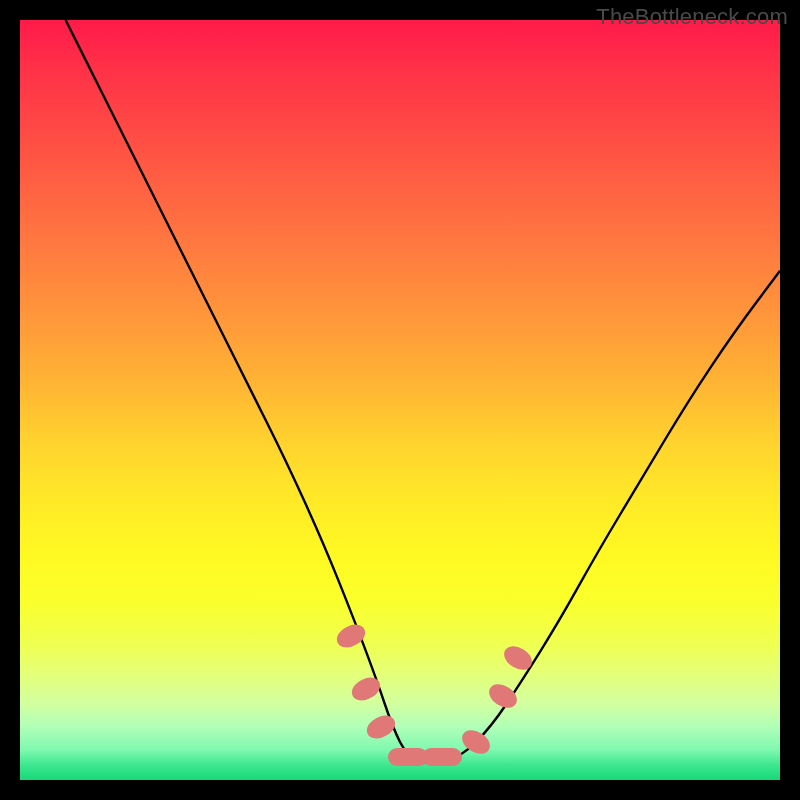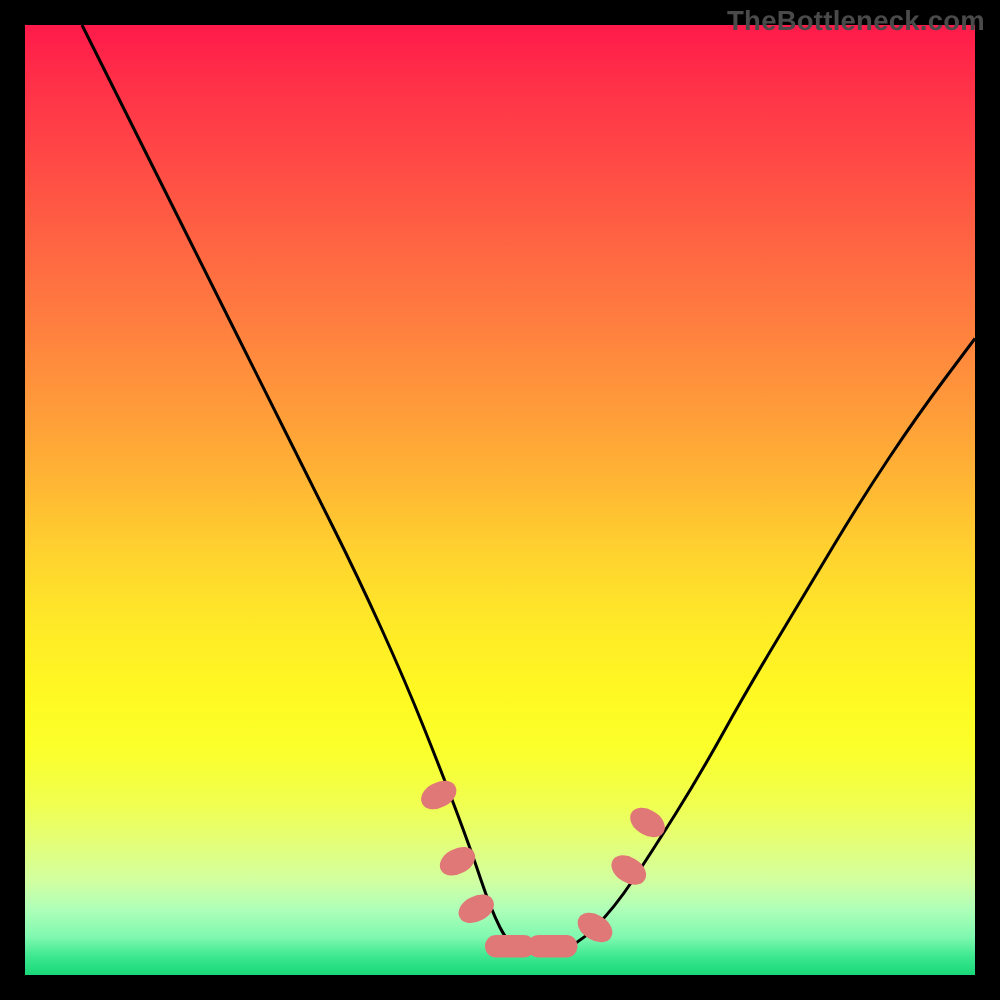--- a/index.html
+++ b/index.html
@@ -62,21 +62,21 @@
     width: 40px;
     height: 18px;
     border-radius: 10px;
   }
   .watermark {
     position: absolute;
     top: 4px;
     right: 12px;
     color: #4a4a4a;
     font-size: 22px;
-    font-weight: 700;
+    font-weight: 400;
     letter-spacing: 0.2px;
   }
 </style>
 </head>
 <body>
 
 <div class="frame">
   <div class="gradient"></div>
   <svg class="curve" viewBox="0 0 760 760" preserveAspectRatio="none">
     <path id="curve-path" d="M 45.6 0 Q 45.6 0 60.8 30.399999999999977 Q 76 60.799999999999955 95 98.80000000000001 Q 114 136.80000000000007 133 174.80000000000007 Q 152 212.80000000000007 171 250.80000000000004 Q 190 288.8 209 326.8 Q 228 364.8 247 402.8 Q 266 440.8 285 482.6 Q 304 524.4 319.2 562.4 Q 334.4 600.4 345.79999999999995 630.8 Q 357.2 661.2 364.79999999999995 684 Q 372.4 706.8 380 722 Q 387.6 737.2 399 741 Q 410.40000000000003 744.8 425.6 741 Q 440.79999999999995 737.2 456 722 Q 471.2 706.8 486.4 684 Q 501.6 661.2 520.6 630.8 Q 539.6 600.4 558.6 566.2 Q 577.6 532 600.4 494 Q 623.1999999999999 456 646 418 Q 668.8 380 691.5999999999999 345.8 Q 714.4 311.6 737.2 281.2 T 760 250.79999999999995" fill="none" stroke="#000" stroke-width="2.4"></path>

